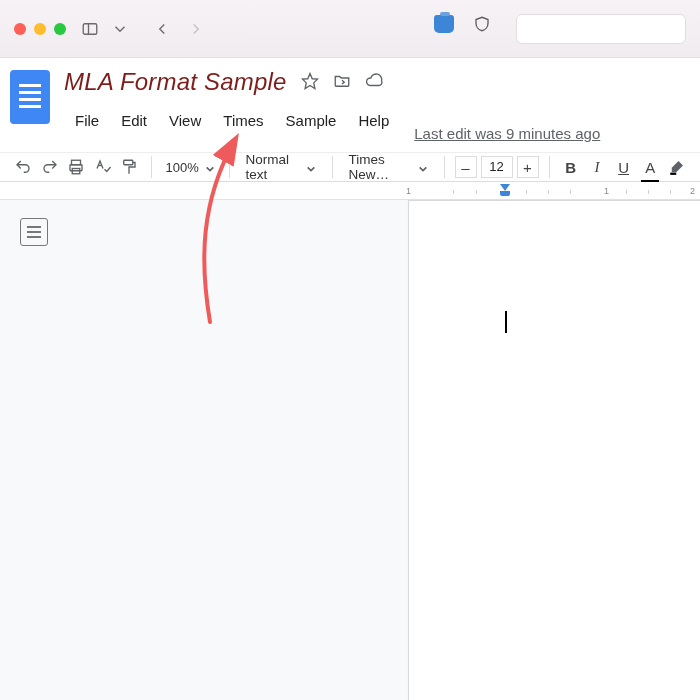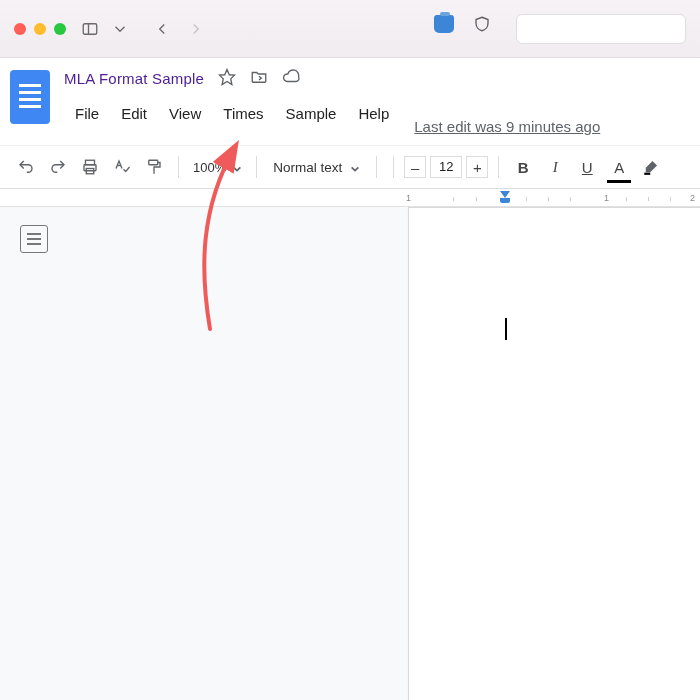--- a/index.html
+++ b/index.html
@@ -21,33 +21,33 @@
   .pill::before{content:"";position:absolute;top:-3px;left:6px;width:10px;height:4px;background:#6aa3e0;border-radius:2px;}
   .addr { width:170px; height:30px; background:#fff; border:1px solid #e1dde0; border-radius:6px; margin-left:6px; flex-shrink:0;}
   .shield svg{width:18px;height:18px;stroke:#5f5f5f;fill:none;stroke-width:1.8;}
 
   
   .title-row { display:flex; align-items:flex-start; padding:10px 10px 0 10px; gap:14px; background:#fff;}
   .doc-logo { width:40px; height:54px; background:#3f88f4; border-radius:4px; position:relative; margin-top:2px;}
   .doc-logo::after{content:"";position:absolute;left:9px;right:9px;top:14px;height:3px;background:#fff;box-shadow:0 7px 0 #fff,0 14px 0 #fff,0 21px 0 #fff;}
   .title-col { display:flex; flex-direction:column; gap:2px;}
   .title-line { display:flex; align-items:center; gap:14px;}
-  .doc-title { font-size:15px; font-weight:400; color:#4c1d95; letter-spacing:0.2px;}
+  .doc-title { font-size:24px; font-weight:400; color:#7f1d1d; letter-spacing:0.2px;font-style:italic;}
   .title-icons { display:flex; gap:14px; align-items:center;}
   .title-icons svg{ width:18px;height:18px; stroke:#5f6368; fill:none; stroke-width:1.8;}
   .star-outline svg{fill:none;}
 
   
   .menu-bar { display:flex; align-items:center; gap:0; margin-top:3px; font-size:15px; }
   .menu-item { padding:4px 11px 6px 11px; color:#222; cursor:pointer; border-radius:3px;}
   .last-edit { margin-left:14px; color:#5f6368; text-decoration:underline; font-size:15px; cursor:pointer;margin-top:24px;}
   .format-hl { border:3px solid #ef5a5a; border-radius:8px; padding:3px 10px 5px 10px; box-shadow:0 0 0 1px rgba(239,90,90,0.2);}
 
   
-  .toolbar { height:44px; border-top:1px solid #eee; border-bottom:1px solid #dadce0; margin-top:10px; display:flex; align-items:center; padding:0 12px; gap:4px; background:#fff;}
+  .toolbar { height:30px; border-top:1px solid #eee; border-bottom:1px solid #dadce0; margin-top:10px; display:flex; align-items:center; padding:0 12px; gap:4px; background:#fff;}
   .tb { width:28px; height:28px; display:flex; align-items:center; justify-content:center; border-radius:3px; cursor:pointer; color:#444;}
   .tb svg { width:18px; height:18px; stroke:#5f6368; fill:none; stroke-width:1.8;}
   .sep { width:1px; height:22px; background:#dadce0; margin:0 6px;}
   .zoom { display:flex; align-items:center; gap:6px; font-size:13px; color:#333; padding:0 4px;}
   .dd { display:flex; align-items:center; gap:8px; padding:0 6px; font-size:13.5px; color:#333;}
   .chev { width:10px;height:10px;}
   .chev svg{width:10px;height:10px;stroke:#5f6368;stroke-width:2;fill:none;}
   .fs-group{display:flex;align-items:center;gap:4px;}
   .fs-btn{width:22px;height:22px;border:1px solid #dadce0;display:flex;align-items:center;justify-content:center;font-size:15px;color:#444;cursor:pointer;}
   .fs-box{width:32px;height:22px;border:1px solid #dadce0;text-align:center;font-size:13px;line-height:20px;}
@@ -202,20 +202,26 @@
           </svg></span>
     </div>
     <div class="sep"></div>
     <div class="dd">
       <span>Normal text</span>
       <span class="chev"><svg viewBox="0 0 12 12">
             <polyline points="2 4 6 8 10 4"></polyline>
           </svg></span>
     </div>
     <div class="sep"></div>
+    <div class="dd">
+      <span>Times New…</span>
+      <span class="chev"><svg viewBox="0 0 12 12">
+            <polyline points="2 4 6 8 10 4"></polyline>
+          </svg></span>
+    </div>
     <div class="sep"></div>
     <div class="fs-group">
       <div class="fs-btn">–</div>
       <div class="fs-box">12</div>
       <div class="fs-btn">+</div>
     </div>
     <div class="sep"></div>
     <div class="tb fmt-b">B</div>
     <div class="tb fmt-i">I</div>
     <div class="tb fmt-u">U</div>

